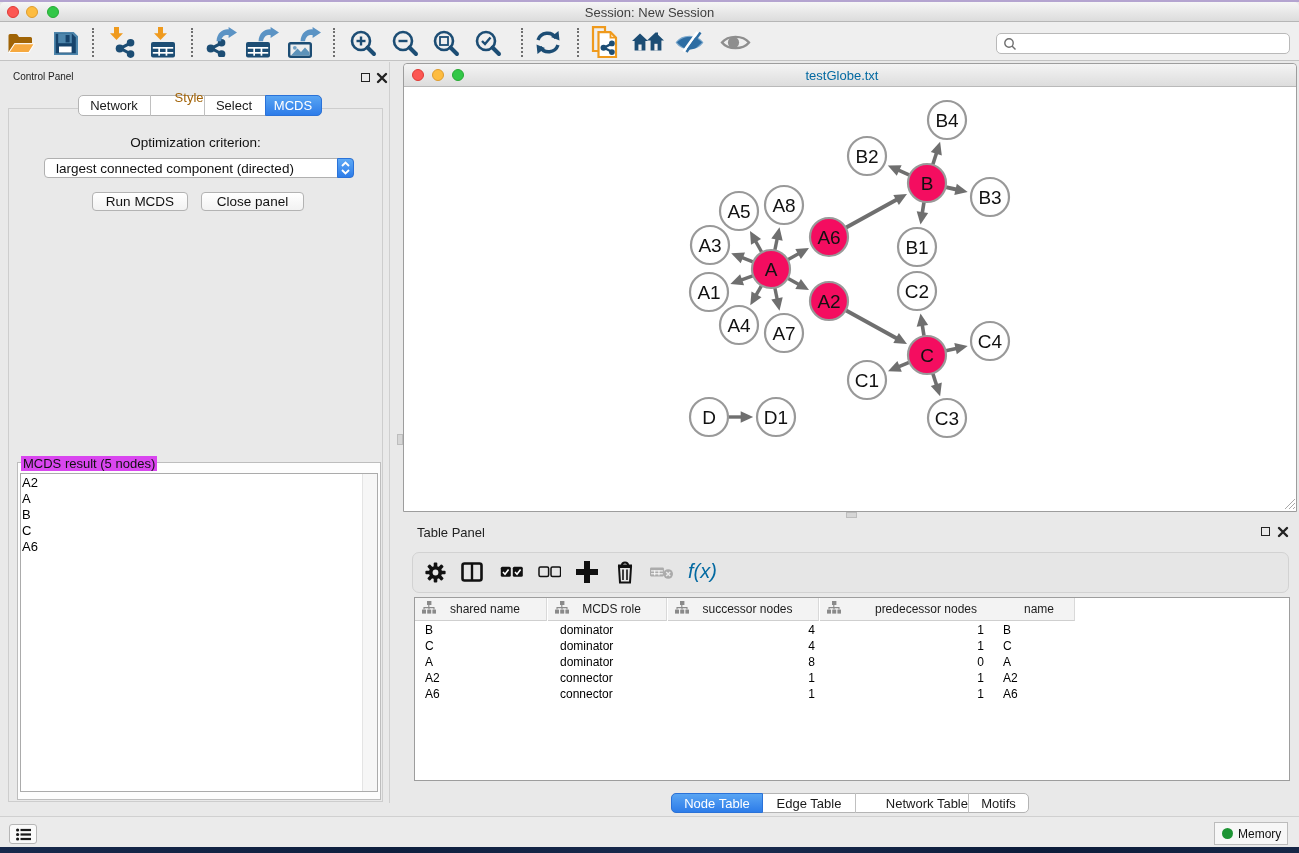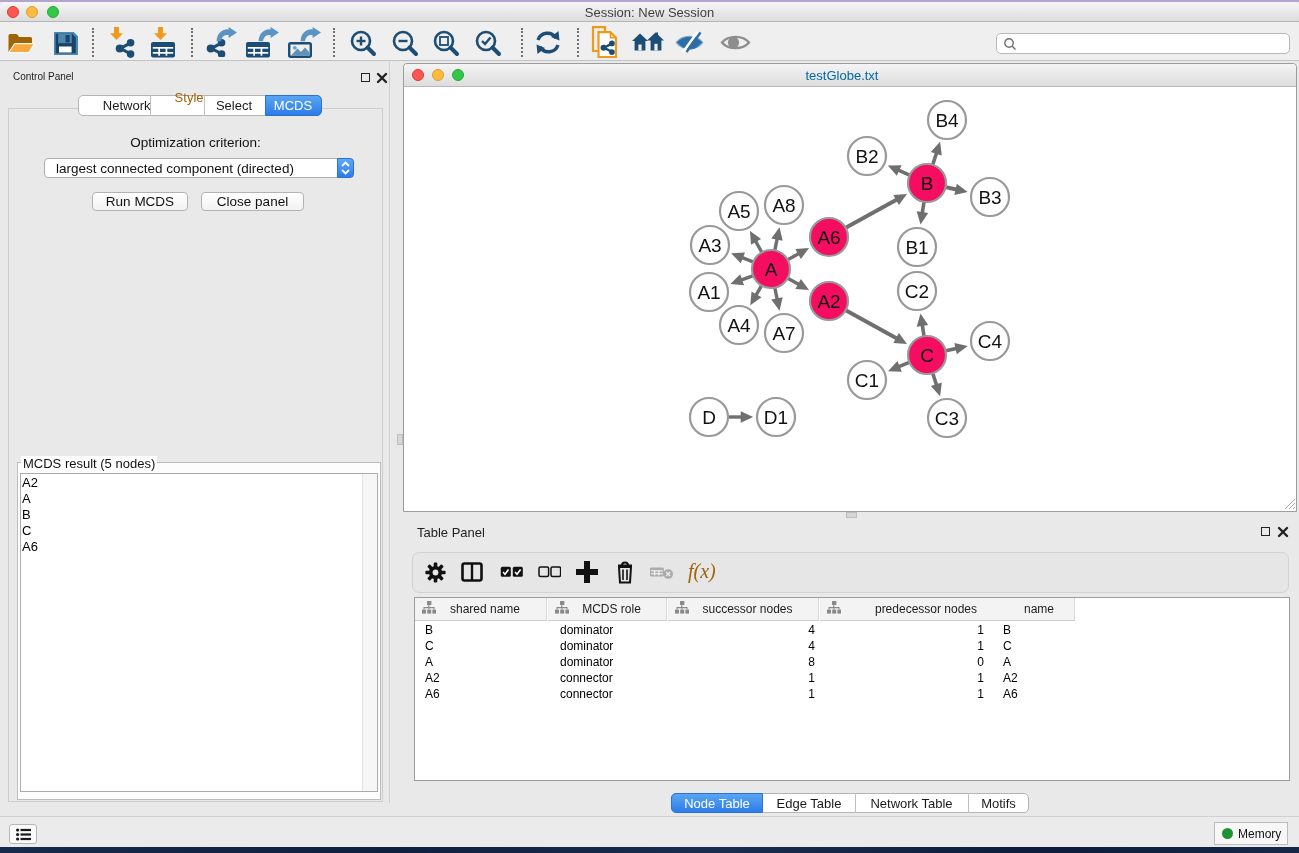--- a/index.html
+++ b/index.html
@@ -165,40 +165,40 @@
 <svg class="abs" style="left:376px;top:72px" width="12" height="12" viewBox="0 0 12 12">
     <path d="M2 2 L10 10 M10 2 L2 10" stroke="#222" stroke-width="2.4" stroke-linecap="round"></path>
   </svg>
 
 <div class="abs" style="left:8px;top:108px;width:375px;height:694px;border:1px solid #cdcdcd;background:#e9e9e9"></div>
 
 <div class="abs" style="left:77.5px;top:95px;width:244px;height:21px;background:#fff;border:1px solid #b4b4b4;border-radius:5px"></div>
 <div class="abs" style="left:150px;top:95px;width:1px;height:21px;background:#c0c0c0"></div>
 <div class="abs" style="left:203.5px;top:95px;width:1px;height:21px;background:#c0c0c0"></div>
 <div class="abs" style="left:264.5px;top:95px;width:57px;height:21px;background:linear-gradient(#59a5f3,#2d7ce9);border:1px solid #2a72d8;border-radius:0 5px 5px 0"></div>
-<div class="abs" style="left:77.5px;top:98px;width:73px;height:16px;text-align:right;font-size:13px;color:#1a1a1a">Network</div>
+<div class="abs" style="left:77.5px;top:98px;width:73px;height:16px;text-align:center;font-size:13px;color:#1a1a1a">Network</div>
 <div class="abs" style="left:150.5px;top:90px;width:53px;height:16px;text-align:right;font-size:13px;color:#a16207">Style</div>
 <div class="abs" style="left:204px;top:98px;width:60px;height:16px;text-align:center;font-size:13px;color:#1a1a1a">Select</div>
 <div class="abs" style="left:264.5px;top:98px;width:57px;height:16px;text-align:center;font-size:13px;color:#fff">MCDS</div>
 
 <div class="abs" style="left:0;top:135px;width:391px;text-align:center;font-size:13.5px;color:#111">Optimization criterion:</div>
 
 <div class="abs" style="left:43.5px;top:158px;width:310px;height:20px;background:#fff;border:1px solid #b0b0b0;border-radius:4px"></div>
 <div class="abs" style="left:56px;top:161px;font-size:13.5px;color:#111">largest connected component (directed)</div>
 <div class="abs" style="left:337px;top:158px;width:16.5px;height:20px;background:linear-gradient(#5ea9f5,#2d7ce9);border:1px solid #2a72d8;border-radius:0 4px 4px 0"></div>
 <svg class="abs" style="left:340px;top:161px" width="11" height="14" viewBox="0 0 11 14">
     <path d="M2 5 L5.5 1.5 L9 5" stroke="#fff" stroke-width="1.8" fill="none"></path>
     <path d="M2 9 L5.5 12.5 L9 9" stroke="#fff" stroke-width="1.8" fill="none"></path>
   </svg>
 
 <div class="wbtn" style="left:92px;top:191.5px;width:96px;height:19px;line-height:18px">Run MCDS</div>
 <div class="wbtn" style="left:201px;top:191.5px;width:103px;height:19px;line-height:18px">Close panel</div>
 
 <div class="abs" style="left:17px;top:462px;width:364px;height:338px;border:1px solid #bdbdbd;background:#fdfdfd"></div>
-<div class="abs" style="left:21px;top:455.5px;background:#ffffff;padding:0 2px;font-size:13px;color:#111">MCDS result (5 nodes)</div>
+<div class="abs" style="left:21px;top:455.5px;background:#d946ef;padding:0 2px;font-size:13px;color:#111">MCDS result (5 nodes)</div>
 <div class="abs" style="left:20px;top:473px;width:358px;height:319px;background:#fff;border:1px solid #ababab"></div>
 <div class="abs" style="left:361.5px;top:474px;width:15px;height:317px;background:#f6f6f6;border-left:1px solid #e4e4e4"></div>
 <div class="abs" style="left:22px;top:475px;font-size:13px;color:#000;line-height:16px">A2<br>A<br>B<br>C<br>A6</div>
 
 <div class="abs" style="left:397px;top:434px;width:6px;height:11px;background:#d6d6d6;border:1px solid #bdbdbd"></div>
 <div class="abs" style="left:846px;top:512px;width:11px;height:6px;background:#d6d6d6;border:1px solid #bdbdbd"></div>
 
 <div class="abs" style="left:403px;top:63px;width:894px;height:449px;background:#fff;border:1px solid #9d9d9d;border-radius:4px 4px 0 0"></div>
 <div class="abs" style="left:404px;top:64px;width:892px;height:23px;background:linear-gradient(#f4f4f4,#dddddd);border-bottom:1px solid #b9b9b9;border-radius:4px 4px 0 0"></div>
 <div class="light" style="left:412px;top:69px;background:#fc5753;border:0.5px solid #df3a36"></div>
@@ -349,21 +349,21 @@
     <g transform="translate(0,1.5) scale(0.58)">
       <rect x="0" y="0" width="24" height="15.5" rx="2" fill="#ababab"></rect>
       <rect x="1.8" y="5" width="20.4" height="1.7" fill="#fff"></rect>
       <rect x="1.8" y="10" width="20.4" height="1.7" fill="#fff"></rect>
       <rect x="7.3" y="5" width="1.7" height="8.7" fill="#fff"></rect>
       <rect x="14.6" y="5" width="1.7" height="8.7" fill="#fff"></rect>
     </g>
     <circle cx="18.2" cy="8" r="4.8" fill="#ababab"></circle>
     <path d="M16.2 6 L20.2 10 M20.2 6 L16.2 10" stroke="#e9e9e9" stroke-width="1.5"></path>
   </svg>
-<div class="abs" style="left:688px;top:560px;font-size:20px;font-family:Liberation Serif, serif;font-style:italic;color:#a16207">f(x)</div>
+<div class="abs" style="left:688px;top:560px;font-size:20px;font-family:Liberation Sans, sans-serif;font-style:italic;color:#0369a1">f(x)</div>
 
 <div class="abs" style="left:414px;top:597px;width:876px;height:183.5px;background:#fff;border:1px solid #9d9d9d"></div>
 <div class="hcell" style="left:414.5px;width:132.0px">shared name</div>
 <svg style="position:absolute;left:421.5px;top:601px" width="14" height="13" viewBox="0 0 14 13">
     <g fill="#8a8a8a">
       <rect x="5" y="0" width="4.4" height="4"></rect>
       <rect x="0" y="8.6" width="4" height="4"></rect>
       <rect x="5.2" y="8.6" width="4" height="4"></rect>
       <rect x="10.4" y="8.6" width="3.6" height="4"></rect>
       <path d="M6.8 4 L6.8 6.6 M2 8.6 L2 6.6 L12 6.6 L12 8.6 M7 6.6 L7 8.6" stroke="#8a8a8a" stroke-width="1.1" fill="none"></path>
@@ -435,21 +435,21 @@
     <span style="left:819px;width:165px;text-align:right">1</span>
     <span style="left:1003px">A6</span>
   </div>
 
 <div class="abs" style="left:671px;top:792.5px;width:358px;height:20.5px;background:#fff;border:1px solid #b4b4b4;border-radius:5px"></div>
 <div class="abs" style="left:671px;top:792.5px;width:92px;height:20.5px;background:linear-gradient(#59a5f3,#2d7ce9);border:1px solid #2a72d8;border-radius:5px 0 0 5px"></div>
 <div class="abs" style="left:855px;top:792.5px;width:1px;height:20.5px;background:#c0c0c0"></div>
 <div class="abs" style="left:968px;top:792.5px;width:1px;height:20.5px;background:#c0c0c0"></div>
 <div class="abs" style="left:671px;top:795.5px;width:92px;text-align:center;font-size:13px;color:#fff">Node Table</div>
 <div class="abs" style="left:763px;top:795.5px;width:92px;text-align:center;font-size:13px;color:#1a1a1a">Edge Table</div>
-<div class="abs" style="left:855px;top:795.5px;width:113px;text-align:center;font-size:13px;color:#1a1a1a">Network Table</div>
+<div class="abs" style="left:855px;top:795.5px;width:113px;text-align:right;font-size:13px;color:#1a1a1a">Network Table</div>
 <div class="abs" style="left:968px;top:795.5px;width:61px;text-align:center;font-size:13px;color:#1a1a1a">Motifs</div>
 
 <div class="abs" style="left:0;top:816px;width:1299px;height:31px;background:#ebebeb;border-top:1px solid #d0d0d0"></div>
 <div class="abs" style="left:9px;top:824px;width:28px;height:20px;background:#fafafa;border:1px solid #b6b6b6;border-radius:3px"></div>
 <svg class="abs" style="left:16px;top:828px" width="15" height="13" viewBox="0 0 15 13">
     <g fill="#1a1a1a">
       <circle cx="1.6" cy="2" r="1.6"></circle>
       <circle cx="1.6" cy="6.5" r="1.6"></circle>
       <circle cx="1.6" cy="11" r="1.6"></circle>
       <rect x="4.5" y="0.9" width="10.5" height="2.2"></rect>

